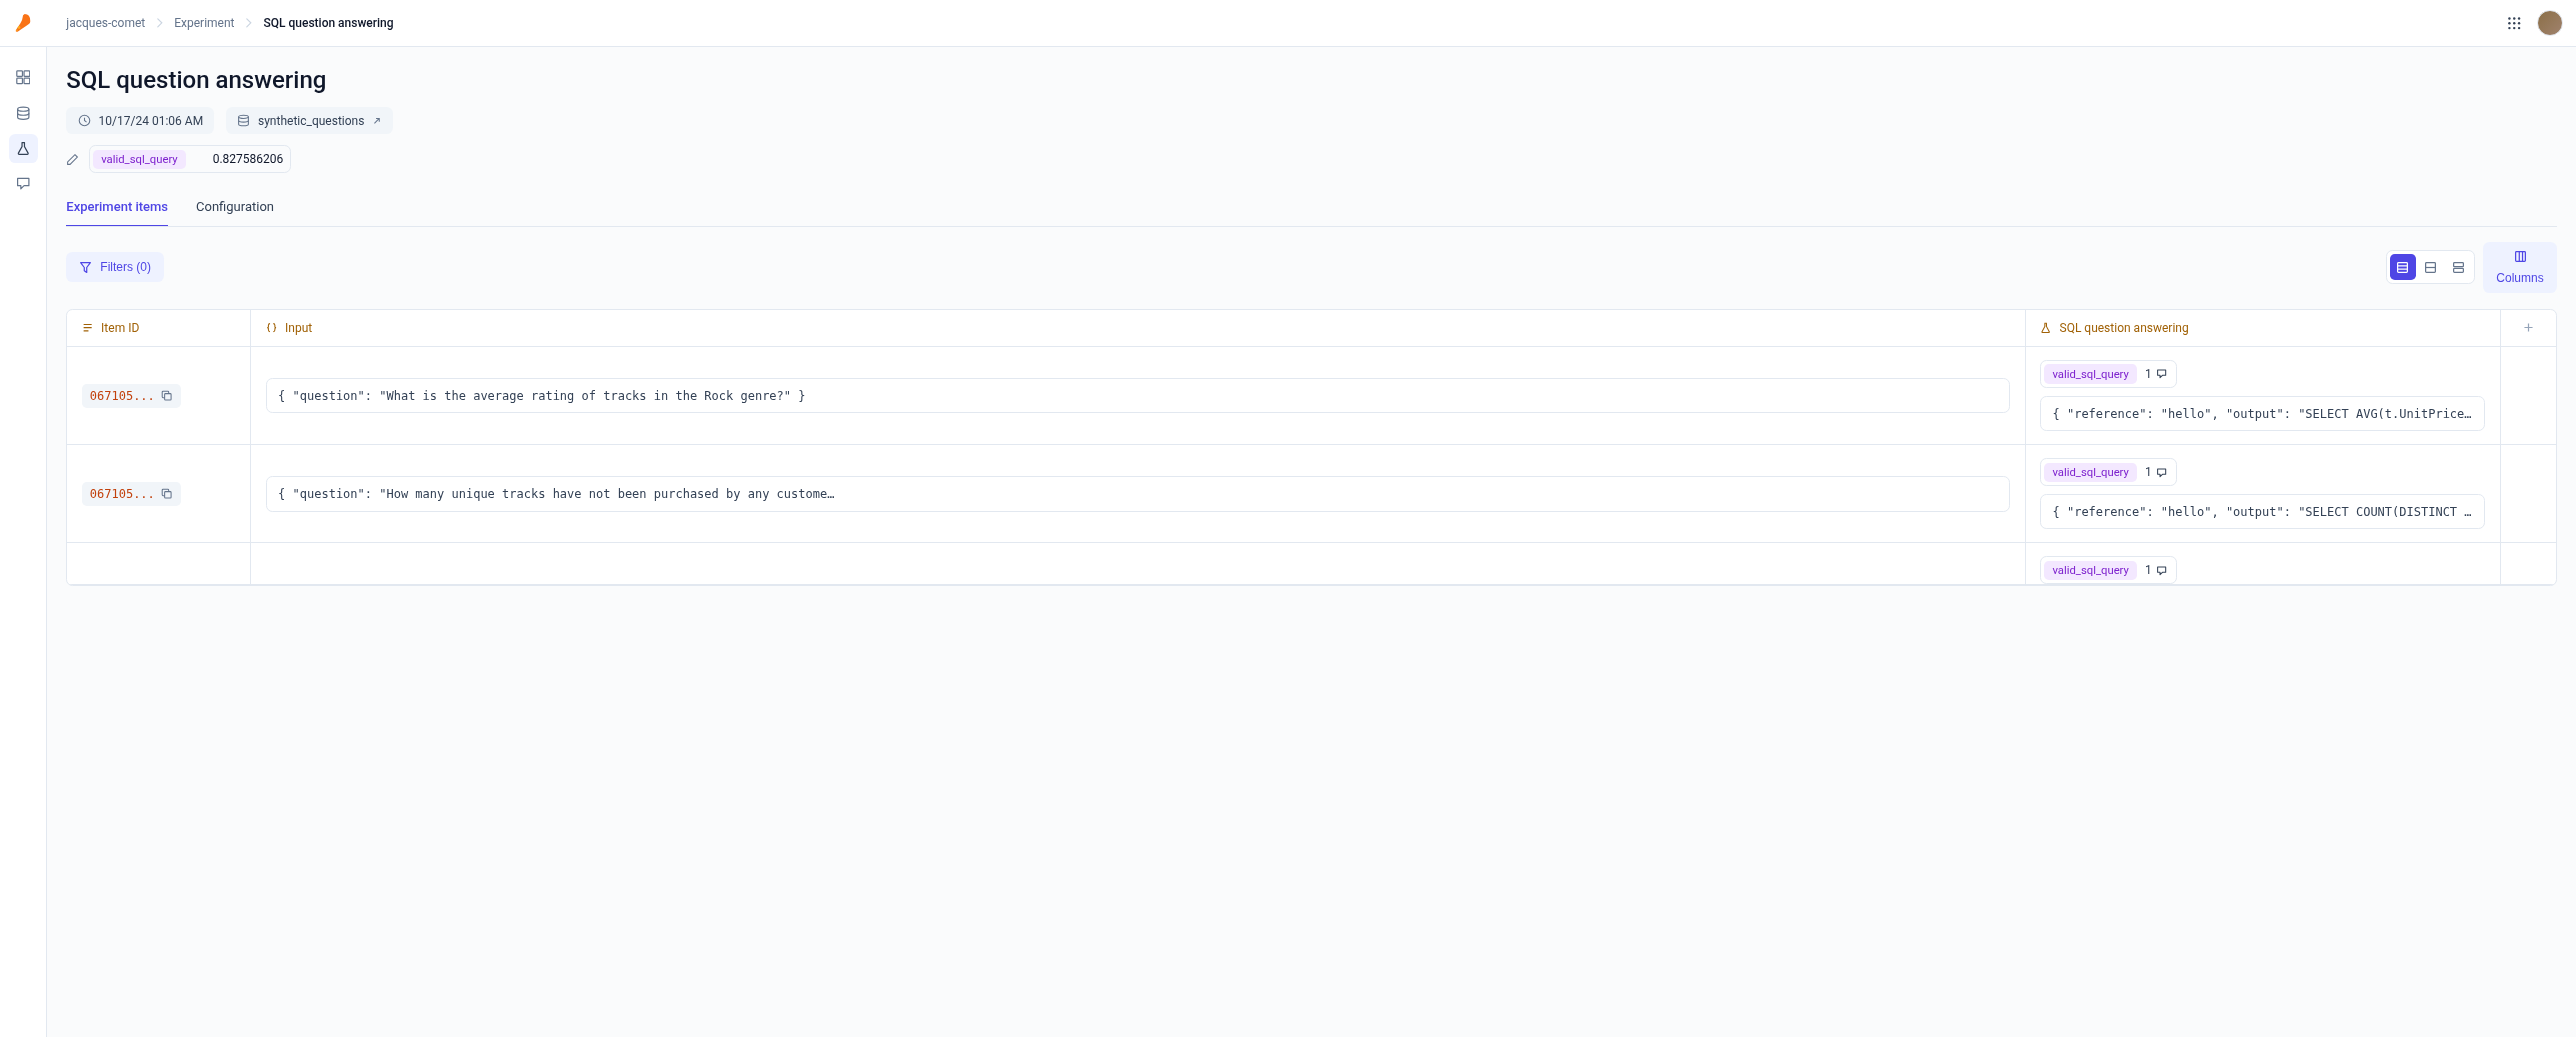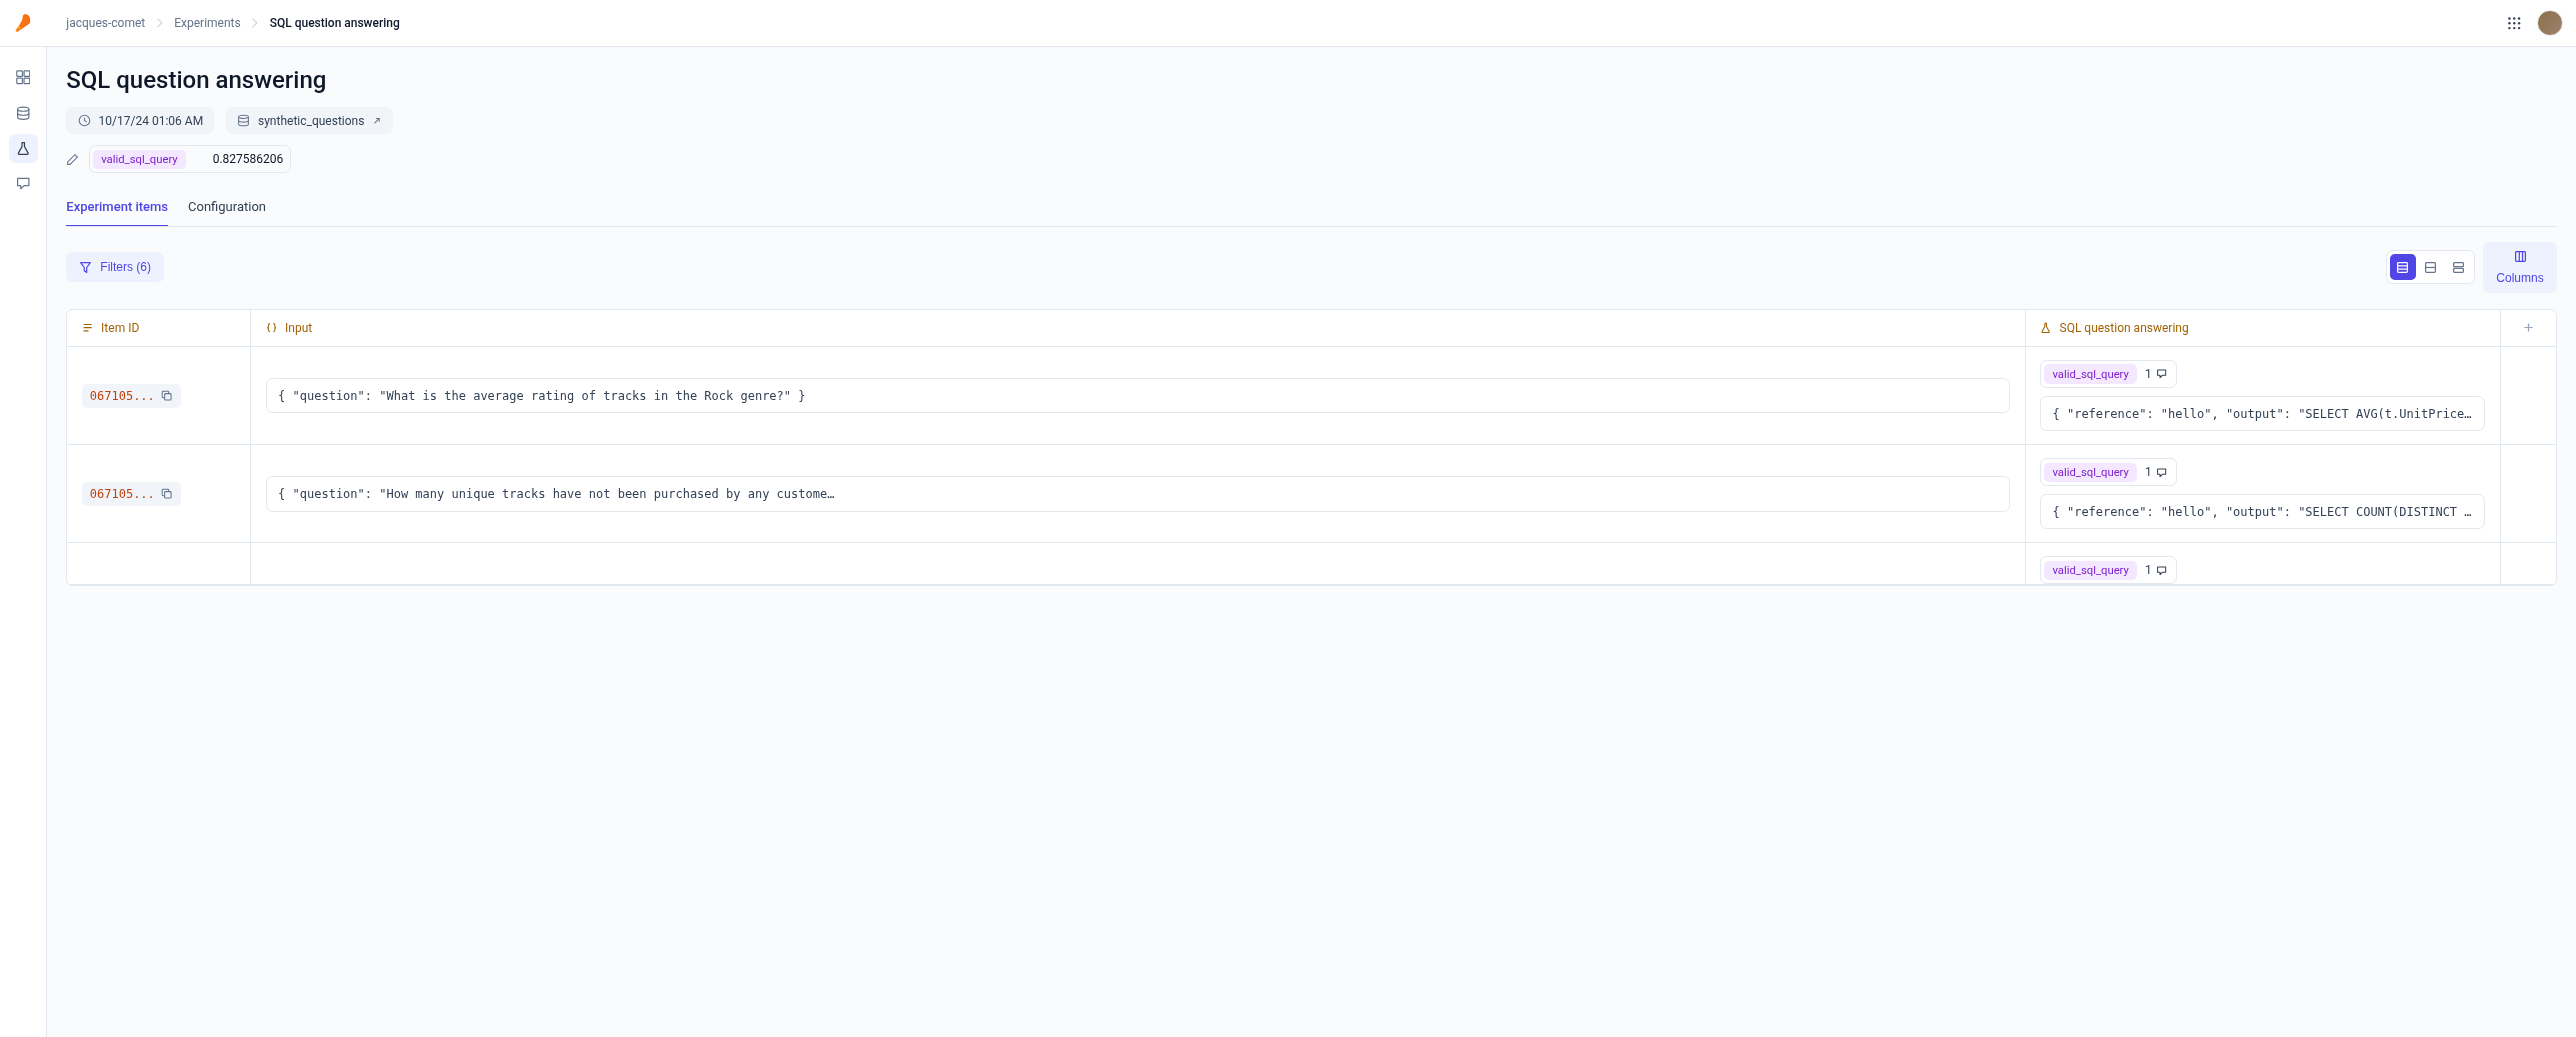--- a/index.html
+++ b/index.html
@@ -29,21 +29,21 @@
     .meta-row { display: flex; gap: 11.3px; align-items: flex-end; margin-bottom: 11.3px; }
     .pill { background: #f1f5f9; border-radius: 6.4px; padding: 6.4px 11.3px; display: inline-flex; align-items: center; gap: 8px; font-size: 12px; color: #334155; }
     .pill svg { color: #64748b; }
     
     .metric-row { display: flex; align-items: center; gap: 9.7px; margin-bottom: 17.7px; }
     .edit-icon { color: #64748b; cursor: pointer; }
     .metric-chip { border: 0.8px solid #e2e8f0; border-radius: 6.4px; padding: 3.2px 6.4px 3.2px 3.2px; display: inline-flex; align-items: center; gap: 8px; font-size: 12px; }
     .metric-name { background: #f3e8ff; color: #7e22ce; padding: 3.2px 8px; border-radius: 4.8px; font-size: 11.3px; }
     .metric-value { color: #0f172a; font-weight: 400; padding-left: 19px; }
     
-    .tabs { display: flex; gap: 20px; border-bottom: 0.8px solid #e2e8f0; margin-bottom: 14.5px; }
+    .tabs { display: flex; gap: 28px; border-bottom: 0.8px solid #e2e8f0; margin-bottom: 14.5px; }
     .tab { padding: 8px 0 11.3px 0; font-size: 13px; color: #334155; cursor: pointer; border-bottom: 1.6px solid transparent; }
     .tab.active { color: #4f46e5; border-bottom-color: #4f46e5; font-weight: 500; }
     
     .toolbar { display: flex; align-items: center; justify-content: space-between; margin-bottom: 16px; }
     .filters-btn { background: #eef2ff; color: #4f46e5; border: none; border-radius: 6.4px; padding: 8px 13px; font-size: 12px; display: inline-flex; align-items: center; gap: 8px; cursor: pointer; font-weight: 500; }
     .toolbar-right { display: flex; align-items: center; gap: 8px; }
     .view-group { border: 0.8px solid #e2e8f0; border-radius: 6.4px; display: flex; padding: 3.2px; gap: 1.6px; background: #fff; }
     .view-btn { width: 26px; height: 26px; display: flex; align-items: center; justify-content: center; border-radius: 4.8px; cursor: pointer; color: #64748b; }
     .view-btn.active { background: #4f46e5; color: #fff; }
     .columns-btn { background: #eef2ff; color: #4f46e5; border: none; border-radius: 6.4px; padding: 8px 13px; font-size: 12px; display: inline-flex; align-items: center; gap: 8px; cursor: pointer; font-weight: 500; flex-direction: column; }
@@ -80,21 +80,21 @@
       <path d="M 18 3 Q 26 3 26 13 Q 26 16 24 17 L 20 20 Q 14 24 8 28 Q 4 29 6 25 L 12 16 Q 15 11 15 8 Q 15 4 18 3 Z" fill="#f97316"></path>
       <circle cx="10" cy="22" r="2" fill="#fbbf24" opacity="0.7"></circle>
       <circle cx="7" cy="26" r="1.5" fill="#fbbf24" opacity="0.5"></circle>
     </svg>
   </div>
   <nav class="breadcrumb">
     <span class="breadcrumb-item">jacques-comet</span>
     <svg class="breadcrumb-sep" width="6.4" height="9.7" viewBox="0 0 8 12">
         <path d="M1 1 L6 6 L1 11" stroke="currentColor" stroke-width="1.5" fill="none" stroke-linecap="round"></path>
       </svg>
-    <span class="breadcrumb-item">Experiments</span>
+    <span class="breadcrumb-item">Experiment</span>
     <svg class="breadcrumb-sep" width="6.4" height="9.7" viewBox="0 0 8 12">
         <path d="M1 1 L6 6 L1 11" stroke="currentColor" stroke-width="1.5" fill="none" stroke-linecap="round"></path>
       </svg>
     <span class="breadcrumb-item active">SQL question answering</span>
   </nav>
   <div class="topbar-right">
     <svg class="apps-icon" width="14.5" height="14.5" viewBox="0 0 18 18">
       <circle cx="3" cy="3" r="1.5" fill="currentColor"></circle>
         <circle cx="9" cy="3" r="1.5" fill="currentColor"></circle>
         <circle cx="15" cy="3" r="1.5" fill="currentColor"></circle>
@@ -175,21 +175,21 @@
     <div class="tabs">
       <div class="tab active">Experiment items</div>
       <div class="tab">Configuration</div>
     </div>
 
     <div class="toolbar">
       <button class="filters-btn">
         <svg width="13" height="13" viewBox="0 0 16 16" fill="none" stroke="currentColor" stroke-width="1.5">
           <path d="M2 2 H14 L9.5 8 V14 L6.5 12 V8 Z" stroke-linejoin="round"></path>
         </svg>
-        <span>Filters (6)</span>
+        <span>Filters (0)</span>
       </button>
       <div class="toolbar-right">
         <div class="view-group">
           <div class="view-btn active">
             <svg width="13" height="13" viewBox="0 0 16 16" fill="none" stroke="currentColor" stroke-width="1.5">
               <rect x="2" y="2" width="12" height="12" rx="1"></rect>
                 <path d="M2 6 H14 M2 10 H14"></path>
             </svg>
           </div>
           <div class="view-btn">

